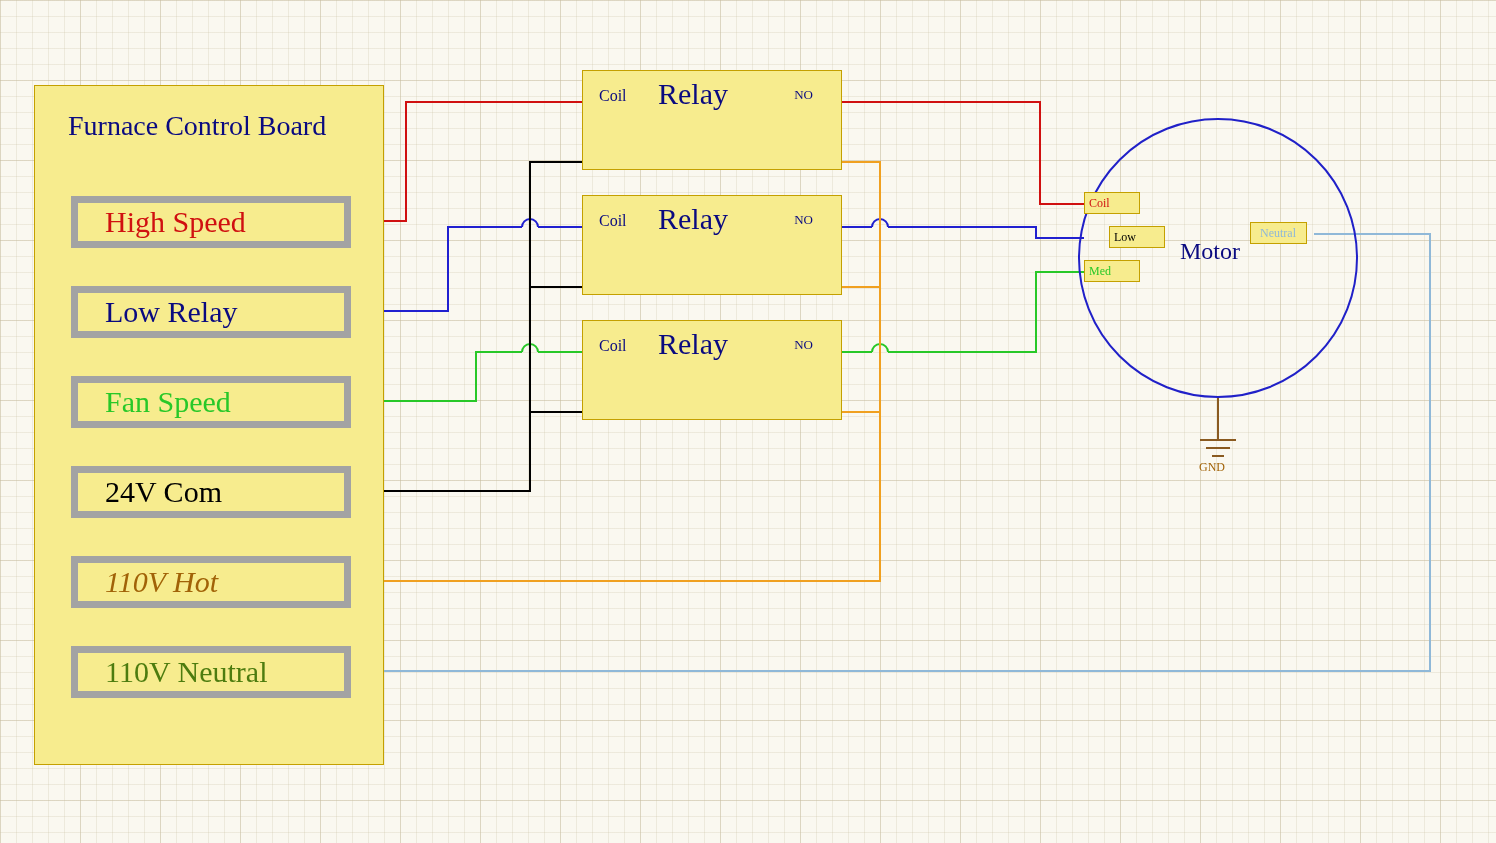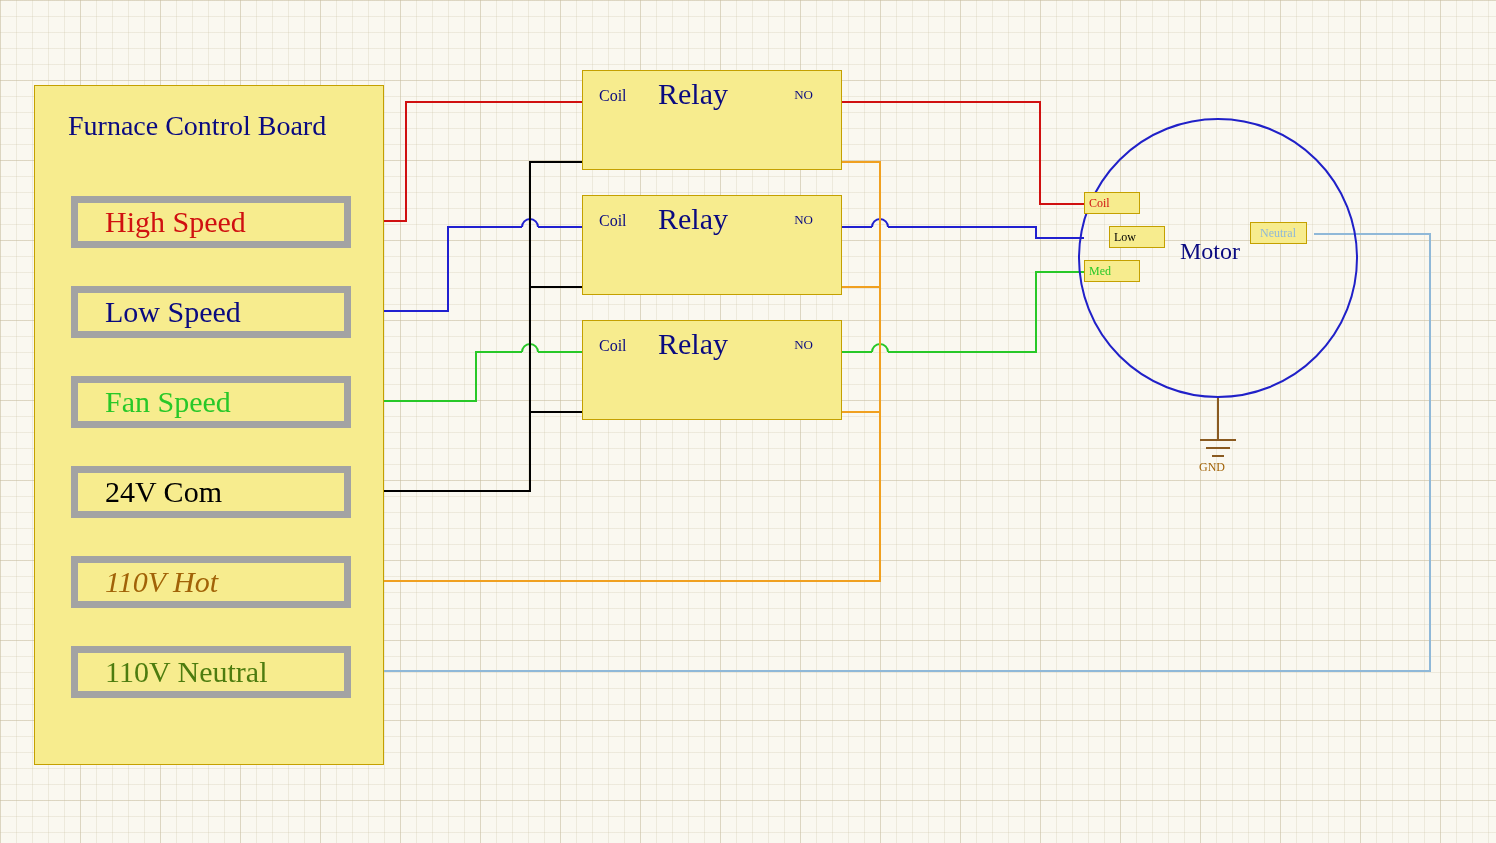--- a/index.html
+++ b/index.html
@@ -157,21 +157,21 @@
     <path d="M1218 398 V440"></path>
     <path d="M1200 440 h36"></path>
     <path d="M1206 448 h24"></path>
     <path d="M1212 456 h12"></path>
   </g>
 </svg>
 
 <div class="fcb">
   <div class="fcb-title">Furnace Control Board</div>
   <div class="terminal t-high">High Speed</div>
-  <div class="terminal t-low">Low Speed</div>
+  <div class="terminal t-low">Low Relay</div>
   <div class="terminal t-fan">Fan Speed</div>
   <div class="terminal t-24v">24V Com</div>
   <div class="terminal t-hot">110V Hot</div>
   <div class="terminal t-neu">110V Neutral</div>
 </div>
 
 <div class="relay r1">
   <div class="relay-coil">Coil</div>
   <div class="relay-title">Relay</div>
   <div class="relay-no">NO</div>

